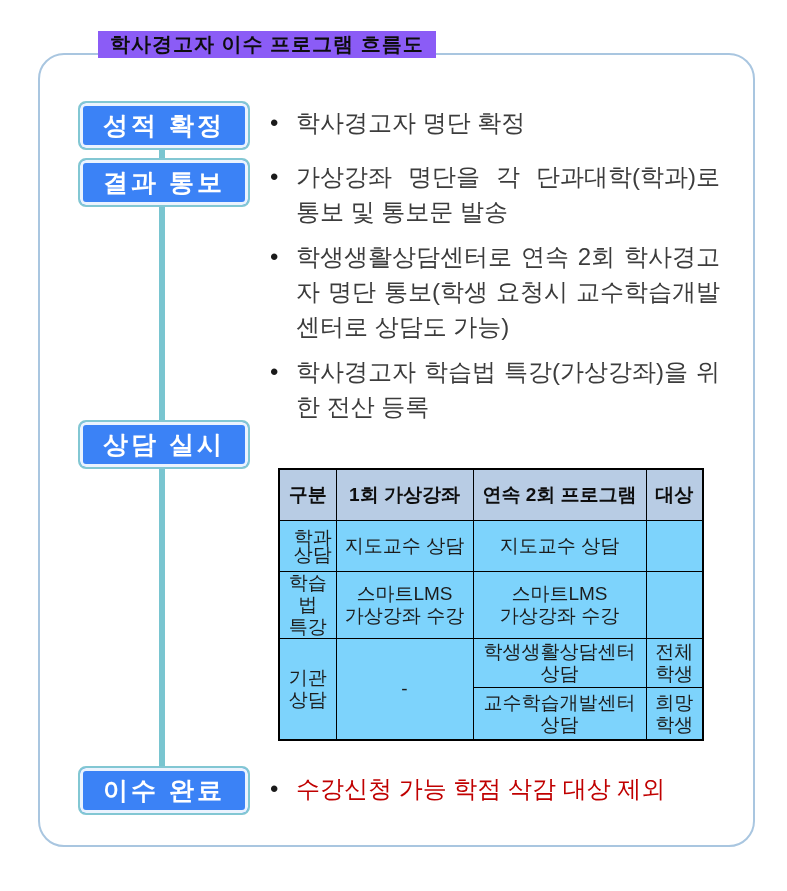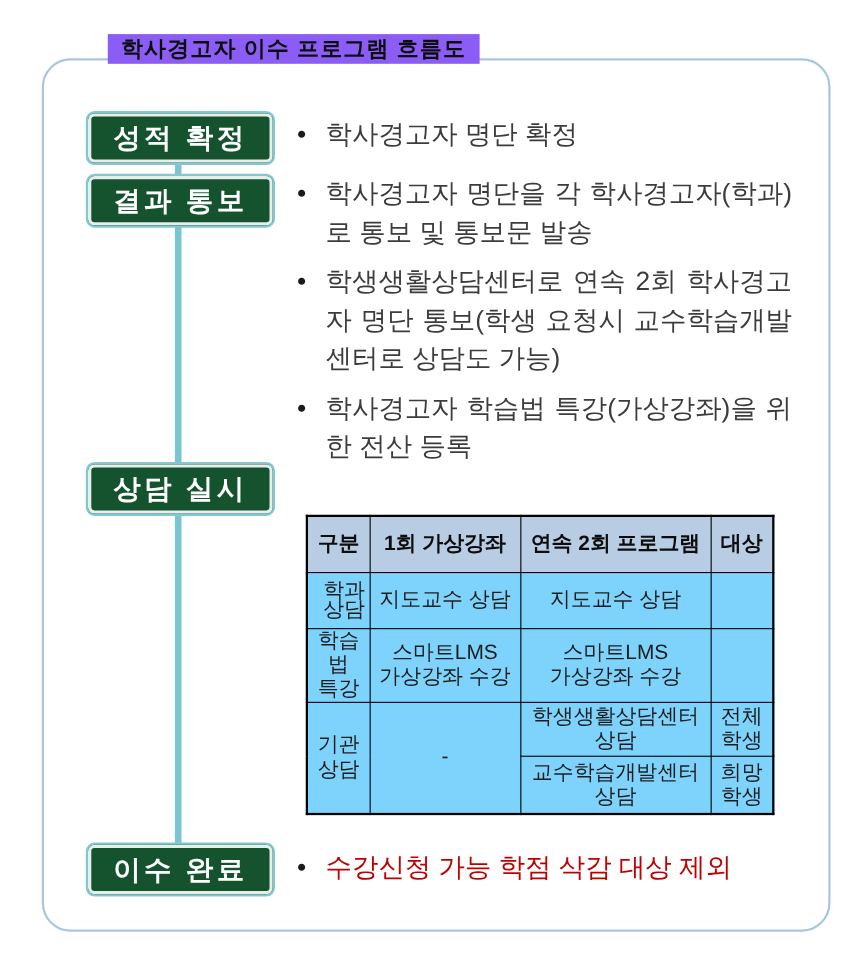--- a/index.html
+++ b/index.html
@@ -16,21 +16,21 @@
     background:#8b5cf6;padding:0 12px;
     font-size:20px;font-weight:800;color:#0d0d0d;letter-spacing:1px;
     white-space:nowrap;
   }
   .vline{
     position:absolute;left:159px;top:140px;width:6px;height:650px;
     background:#79c5d0;z-index:1;
   }
   .step{
     position:absolute;left:78px;width:168px;height:45px;z-index:2;
-    background:#14532d;border:2px solid #82c7d3;border-radius:8px;
+    background:#3b82f6;border:2px solid #82c7d3;border-radius:8px;
     box-shadow:inset 0 0 0 3px rgba(255,255,255,0.9);
     display:flex;align-items:center;justify-content:center;
     color:#ffffff;font-weight:bold;font-size:25px;letter-spacing:3px;
   }
   #step-grade{top:101px}
   #step-notify{top:158px}
   #step-counsel{top:420px}
   #step-complete{top:766px}
 
   .bullets{
@@ -84,21 +84,21 @@
   <div class="bullets" id="bullets-grade">
     <div class="bullet">
       <span class="dot">•</span>
       <span>학사경고자 명단 확정</span>
     </div>
   </div>
 
   <div class="bullets" id="bullets-notify">
     <div class="bullet">
       <span class="dot">•</span>
-      <span>학사경고자 명단을 각 학사경고자(학과)로 통보 및 통보문 발송</span>
+      <span>가상강좌 명단을 각 단과대학(학과)로 통보 및 통보문 발송</span>
     </div>
     <div class="bullet">
       <span class="dot">•</span>
       <span>학생생활상담센터로 연속 2회 학사경고자 명단 통보(학생 요청시 교수학습개발센터로 상담도 가능)</span>
     </div>
     <div class="bullet">
       <span class="dot">•</span>
       <span>학사경고자 학습법 특강(가상강좌)을 위한 전산 등록</span>
     </div>
   </div>

